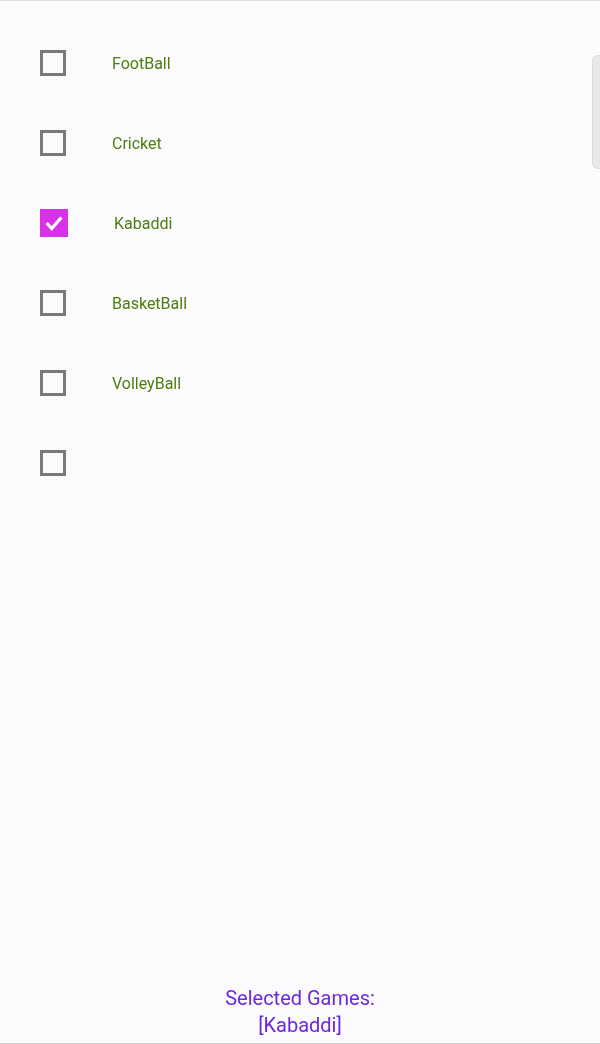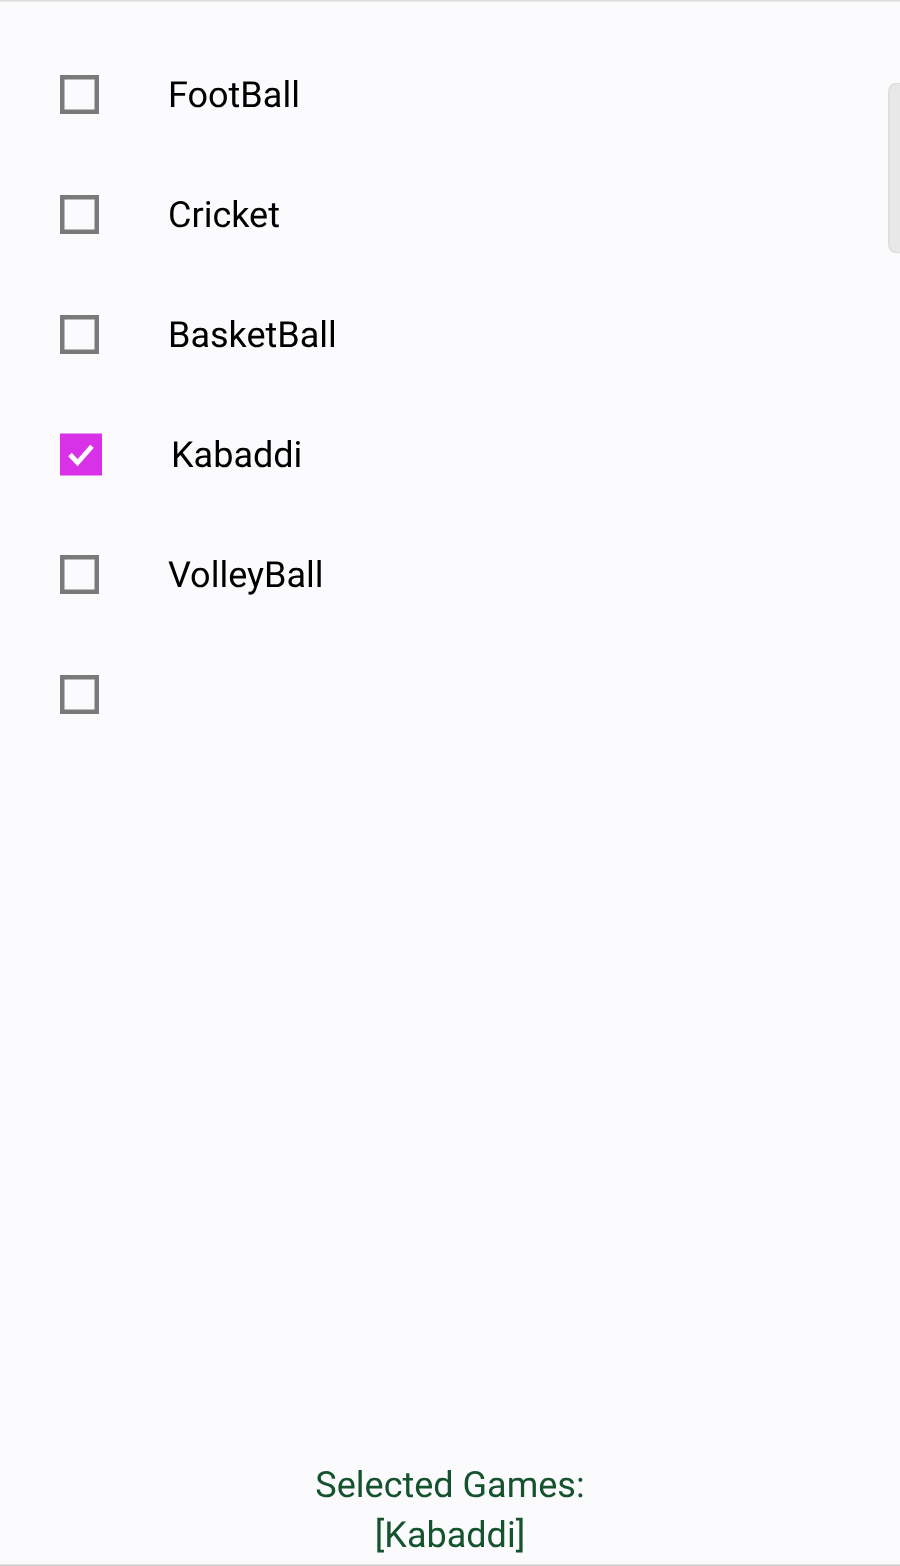--- a/index.html
+++ b/index.html
@@ -44,32 +44,32 @@
     }
     .checkbox.checked svg {
       width: 22px;
       height: 22px;
       stroke: #ffffff;
       stroke-width: 3.5;
       fill: none;
     }
     .item-label {
       margin-left: 46px;
-      font-size: 24px;
-      color: #000000;
+      font-size: 16px;
+      color: #4d7c0f;
       font-weight: 400;
     }
     .footer {
       position: absolute;
       bottom: 0;
       left: 0;
       right: 0;
       text-align: center;
-      font-size: 24px;
-      color: #14532d;
+      font-size: 20px;
+      color: #6d28d9;
       line-height: 1.35;
       padding-bottom: 4px;
       border-bottom: 1px solid #ccc;
     }
     .scroll-indicator {
       position: absolute;
       right: 0;
       top: 54px;
       width: 8px;
       height: 114px;
@@ -85,30 +85,30 @@
 <div class="content">
     <div class="list-item">
       <div class="checkbox"></div>
       <span class="item-label">FootBall</span>
     </div>
     <div class="list-item">
       <div class="checkbox"></div>
       <span class="item-label">Cricket</span>
     </div>
     <div class="list-item">
-      <div class="checkbox"></div>
-      <span class="item-label">BasketBall</span>
-    </div>
-    <div class="list-item">
       <div class="checkbox checked">
         <svg viewBox="0 0 24 24">
           <polyline points="4 12 9.5 18 20 6"></polyline>
         </svg>
       </div>
       <span class="item-label">Kabaddi</span>
+    </div>
+    <div class="list-item">
+      <div class="checkbox"></div>
+      <span class="item-label">BasketBall</span>
     </div>
     <div class="list-item">
       <div class="checkbox"></div>
       <span class="item-label">VolleyBall</span>
     </div>
     <div class="list-item">
       <div class="checkbox"></div>
     </div>
   </div>
 

